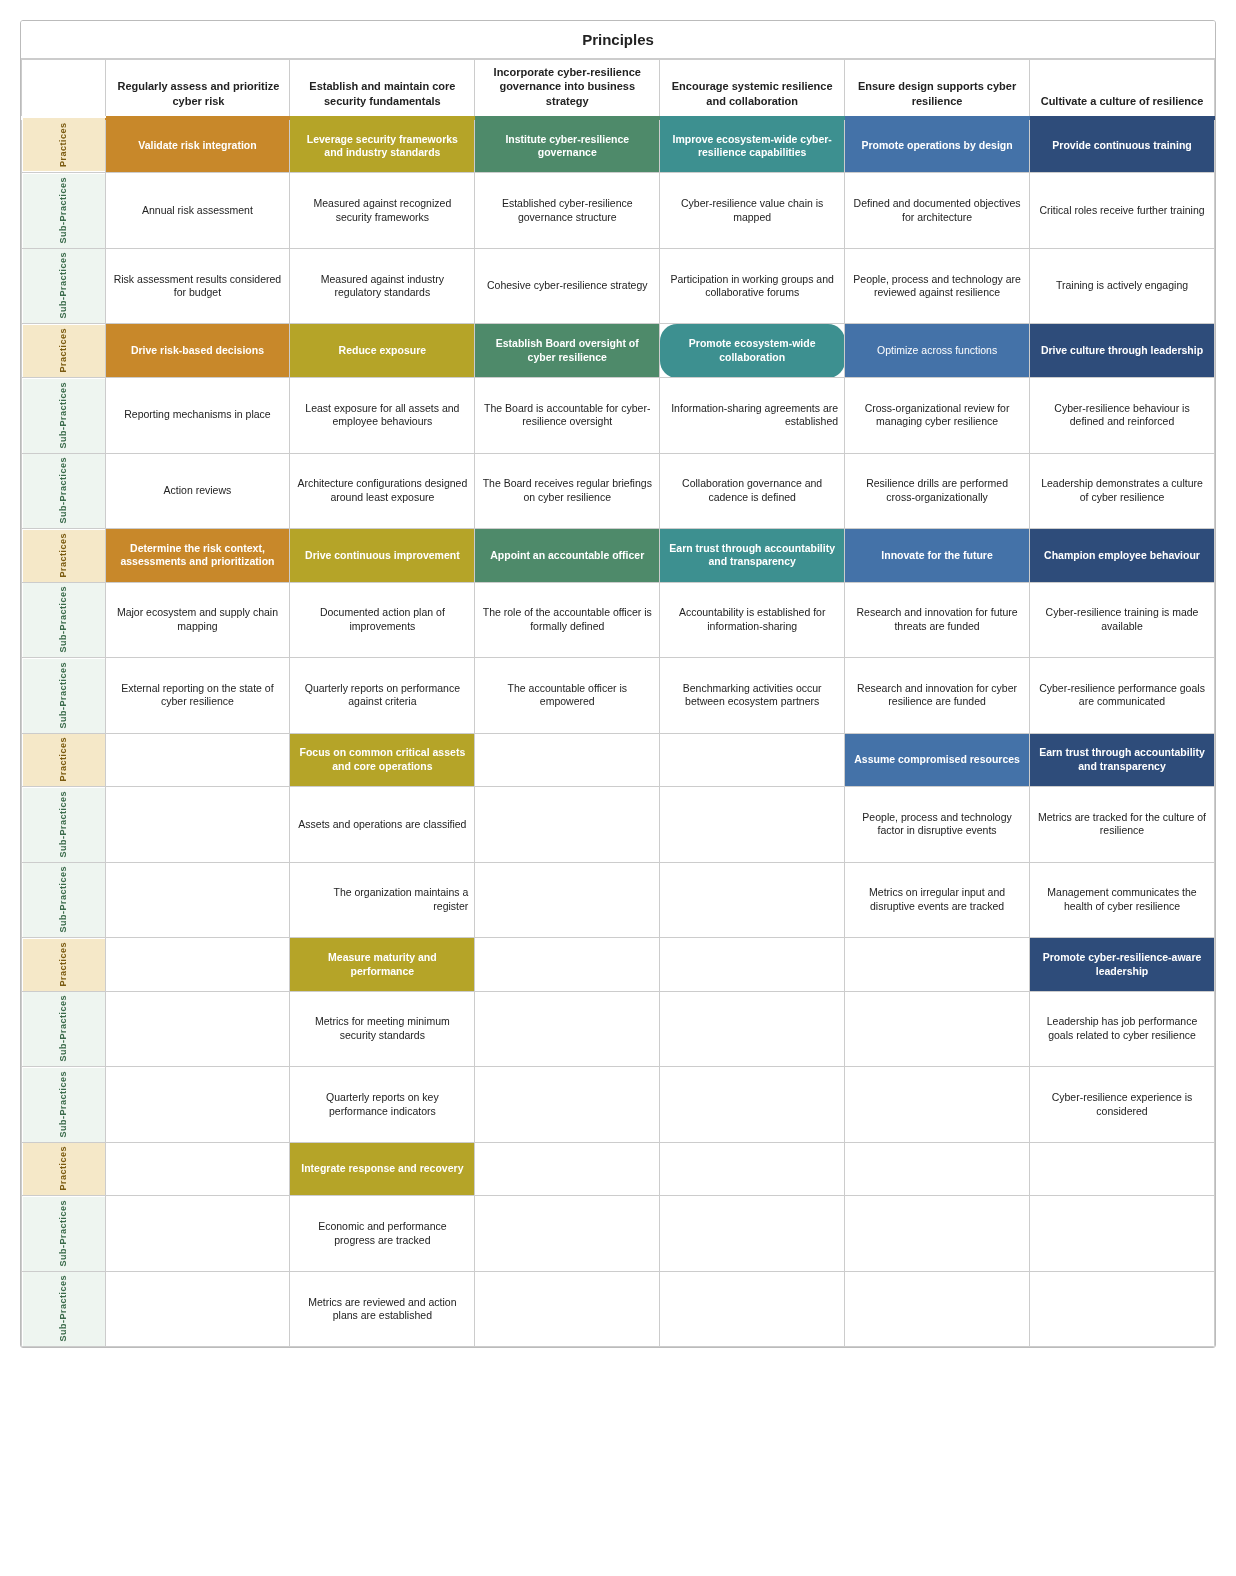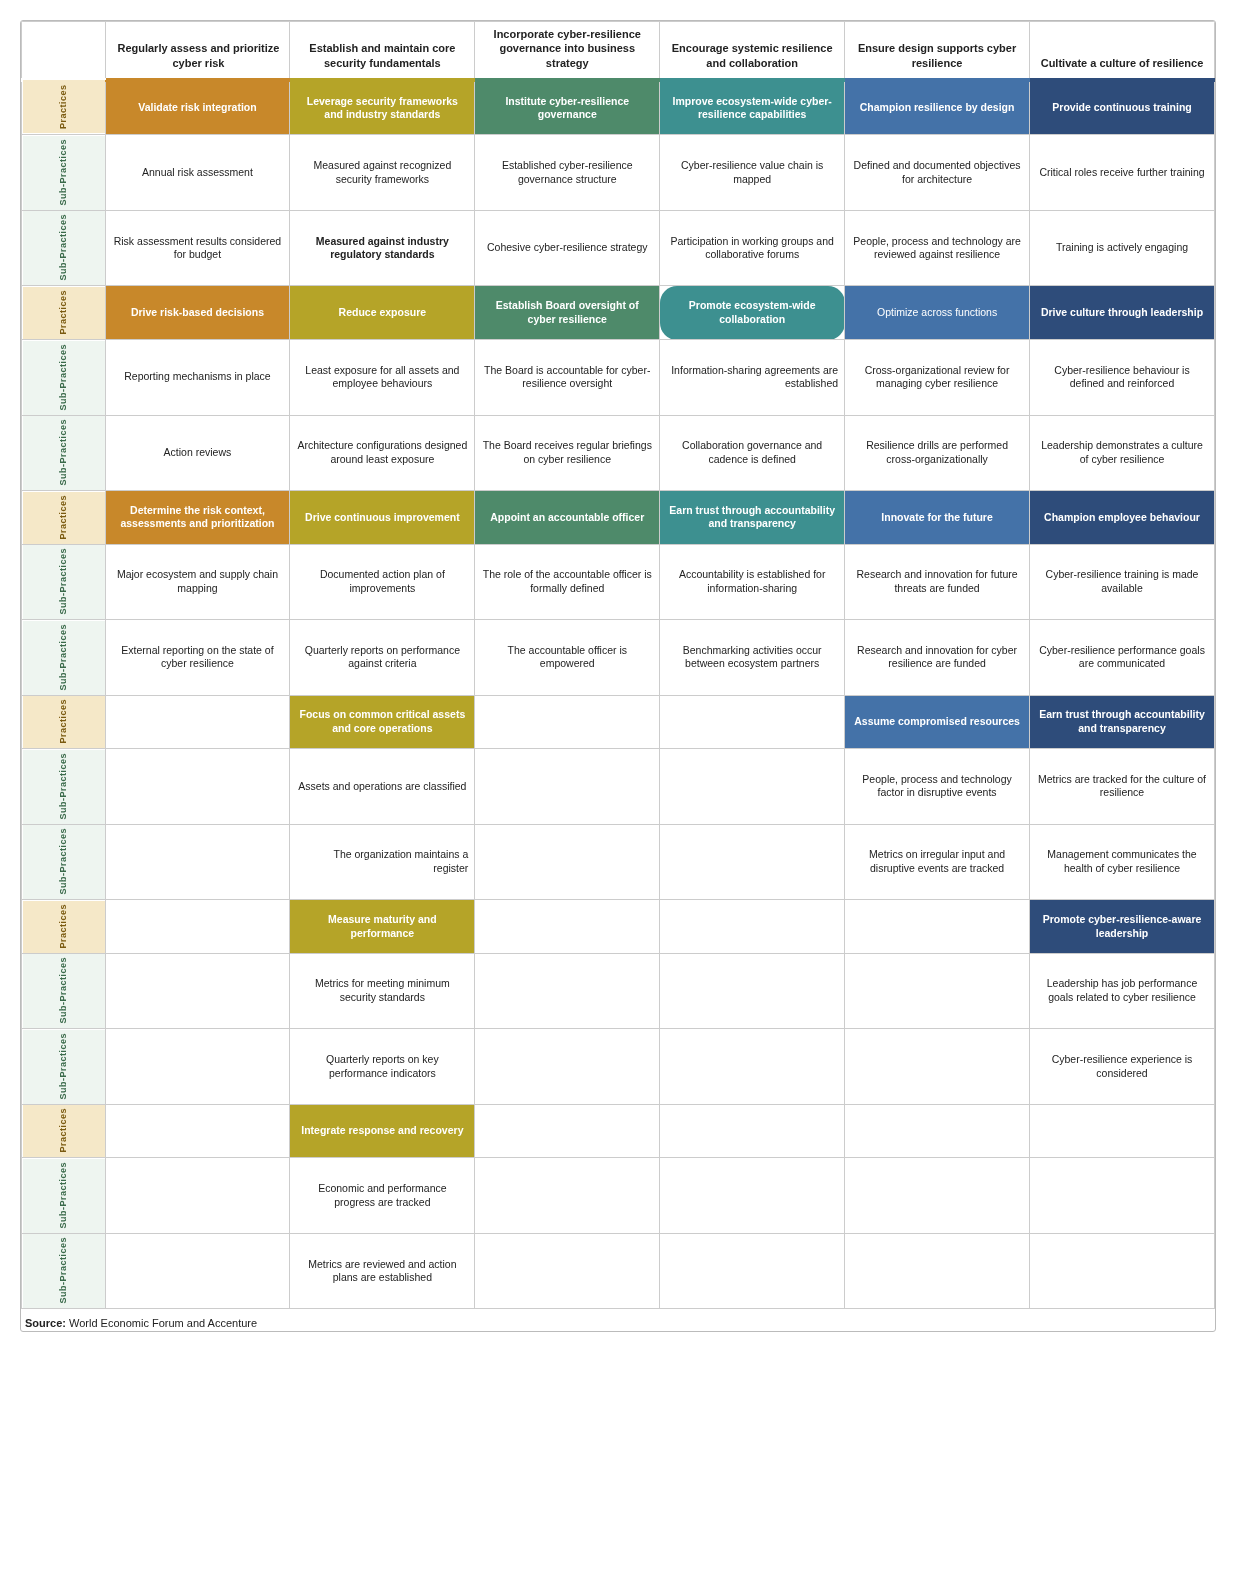--- a/index.html
+++ b/index.html
@@ -67,20 +67,21 @@
     .source-line {
       font-size: 11px;
       padding: 8px 4px 2px 4px;
     }
     .source-line strong { font-weight: bold; }
   </style>
 </head>
 <body>
 
 <div class="outer-border">
+  <div class="principles-header">Principles</div>
   <div class="table-wrapper">
     <table>
       <colgroup>
         <col class="col0">
         <col class="col1">
         <col class="col2">
         <col class="col3">
         <col class="col4">
         <col class="col5">
         <col class="col6">
@@ -96,36 +97,36 @@
           <td class="bar-navy" style="font-weight:bold;font-size:11px;text-align:center;vertical-align:bottom;padding-bottom:8px;">Cultivate a culture of resilience</td>
         </tr>
       </thead>
       <tbody id="table-body">
       <tr>
             <td style="writing-mode: vertical-rl; transform: rotate(180deg); text-align: center; font-size: 9px; font-weight: bold; padding: 4px 2px; letter-spacing: 0.5px; background: rgb(245, 232, 200); color: rgb(122, 90, 16);">Practices</td>
             <td style="font-size: 10.5px; text-align: center; vertical-align: middle; padding: 5px 6px; line-height: 1.3; background: rgb(200, 136, 42); color: rgb(255, 255, 255); font-weight: bold;">Validate risk integration</td>
             <td style="font-size: 10.5px; text-align: center; vertical-align: middle; padding: 5px 6px; line-height: 1.3; background: rgb(181, 164, 40); color: rgb(255, 255, 255); font-weight: bold;">Leverage security frameworks and industry standards</td>
             <td style="font-size: 10.5px; text-align: center; vertical-align: middle; padding: 5px 6px; line-height: 1.3; background: rgb(78, 138, 106); color: rgb(255, 255, 255); font-weight: bold;">Institute cyber-resilience governance</td>
             <td style="font-size: 10.5px; text-align: center; vertical-align: middle; padding: 5px 6px; line-height: 1.3; background: rgb(61, 144, 144); color: rgb(255, 255, 255); font-weight: bold;">Improve ecosystem-wide cyber-resilience capabilities</td>
-            <td style="font-size: 10.5px; text-align: center; vertical-align: middle; padding: 5px 6px; line-height: 1.3; background: rgb(68, 114, 168); color: rgb(255, 255, 255); font-weight: bold;">Champion resilience by design</td>
+            <td style="font-size: 10.5px; text-align: center; vertical-align: middle; padding: 5px 6px; line-height: 1.3; background: rgb(68, 114, 168); color: rgb(255, 255, 255); font-weight: bold;">Promote operations by design</td>
             <td style="font-size: 10.5px; text-align: center; vertical-align: middle; padding: 5px 6px; line-height: 1.3; background: rgb(46, 76, 122); color: rgb(255, 255, 255); font-weight: bold;">Provide continuous training</td>
           </tr>
           <tr>
             <td style="writing-mode: vertical-rl; transform: rotate(180deg); text-align: center; font-size: 9px; font-weight: bold; padding: 4px 2px; letter-spacing: 0.5px; background: rgb(238, 245, 240); color: rgb(58, 106, 74);">Sub-Practices</td>
             <td style="font-size: 10.5px; text-align: center; vertical-align: middle; padding: 5px 6px; line-height: 1.3; background: rgb(255, 255, 255); font-weight: normal;">Annual risk assessment</td>
             <td style="font-size: 10.5px; text-align: center; vertical-align: middle; padding: 5px 6px; line-height: 1.3; background: rgb(255, 255, 255); font-weight: normal;">Measured against recognized security frameworks</td>
             <td style="font-size: 10.5px; text-align: center; vertical-align: middle; padding: 5px 6px; line-height: 1.3; background: rgb(255, 255, 255); font-weight: normal;">Established cyber-resilience governance structure</td>
             <td style="font-size: 10.5px; text-align: center; vertical-align: middle; padding: 5px 6px; line-height: 1.3; background: rgb(255, 255, 255); font-weight: normal;">Cyber-resilience value chain is mapped</td>
             <td style="font-size: 10.5px; text-align: center; vertical-align: middle; padding: 5px 6px; line-height: 1.3; background: rgb(255, 255, 255); font-weight: normal;">Defined and documented objectives for architecture</td>
             <td style="font-size: 10.5px; text-align: center; vertical-align: middle; padding: 5px 6px; line-height: 1.3; background: rgb(255, 255, 255); font-weight: normal;">Critical roles receive further training</td>
           </tr>
           <tr>
             <td style="writing-mode: vertical-rl; transform: rotate(180deg); text-align: center; font-size: 9px; font-weight: bold; padding: 4px 2px; letter-spacing: 0.5px; background: rgb(238, 245, 240); color: rgb(58, 106, 74);">Sub-Practices</td>
             <td style="font-size: 10.5px; text-align: center; vertical-align: middle; padding: 5px 6px; line-height: 1.3; background: rgb(255, 255, 255); font-weight: normal;">Risk assessment results considered for budget</td>
-            <td style="font-size: 10.5px; text-align: center; vertical-align: middle; padding: 5px 6px; line-height: 1.3; background: rgb(255, 255, 255); font-weight: bold;">Measured against industry regulatory standards</td>
+            <td style="font-size: 10.5px; text-align: center; vertical-align: middle; padding: 5px 6px; line-height: 1.3; background: rgb(255, 255, 255); font-weight: normal;">Measured against industry regulatory standards</td>
             <td style="font-size: 10.5px; text-align: center; vertical-align: middle; padding: 5px 6px; line-height: 1.3; background: rgb(255, 255, 255); font-weight: normal;">Cohesive cyber-resilience strategy</td>
             <td style="font-size: 10.5px; text-align: center; vertical-align: middle; padding: 5px 6px; line-height: 1.3; background: rgb(255, 255, 255); font-weight: normal;">Participation in working groups and collaborative forums</td>
             <td style="font-size: 10.5px; text-align: center; vertical-align: middle; padding: 5px 6px; line-height: 1.3; background: rgb(255, 255, 255); font-weight: normal;">People, process and technology are reviewed against resilience</td>
             <td style="font-size: 10.5px; text-align: center; vertical-align: middle; padding: 5px 6px; line-height: 1.3; background: rgb(255, 255, 255); font-weight: normal;">Training is actively engaging</td>
           </tr>
           <tr>
             <td style="writing-mode: vertical-rl; transform: rotate(180deg); text-align: center; font-size: 9px; font-weight: bold; padding: 4px 2px; letter-spacing: 0.5px; background: rgb(245, 232, 200); color: rgb(122, 90, 16);">Practices</td>
             <td style="font-size: 10.5px; text-align: center; vertical-align: middle; padding: 5px 6px; line-height: 1.3; background: rgb(200, 136, 42); color: rgb(255, 255, 255); font-weight: bold;">Drive risk-based decisions</td>
             <td style="font-size: 10.5px; text-align: center; vertical-align: middle; padding: 5px 6px; line-height: 1.3; background: rgb(181, 164, 40); color: rgb(255, 255, 255); font-weight: bold;">Reduce exposure</td>
             <td style="font-size: 10.5px; text-align: center; vertical-align: middle; padding: 5px 6px; line-height: 1.3; background: rgb(78, 138, 106); color: rgb(255, 255, 255); font-weight: bold;">Establish Board oversight of cyber resilience</td>
@@ -255,17 +256,13 @@
             <td style="font-size: 10.5px; text-align: center; vertical-align: middle; padding: 5px 6px; line-height: 1.3; background: rgb(255, 255, 255); font-weight: normal;"></td>
             <td style="font-size: 10.5px; text-align: center; vertical-align: middle; padding: 5px 6px; line-height: 1.3; background: rgb(255, 255, 255); font-weight: normal;">Metrics are reviewed and action plans are established</td>
             <td style="font-size: 10.5px; text-align: center; vertical-align: middle; padding: 5px 6px; line-height: 1.3; background: rgb(255, 255, 255); font-weight: normal;"></td>
             <td style="font-size: 10.5px; text-align: center; vertical-align: middle; padding: 5px 6px; line-height: 1.3; background: rgb(255, 255, 255); font-weight: normal;"></td>
             <td style="font-size: 10.5px; text-align: center; vertical-align: middle; padding: 5px 6px; line-height: 1.3; background: rgb(255, 255, 255); font-weight: normal;"></td>
             <td style="font-size: 10.5px; text-align: center; vertical-align: middle; padding: 5px 6px; line-height: 1.3; background: rgb(255, 255, 255); font-weight: normal;"></td>
           </tr>
         </tbody>
     </table>
   </div>
-  <div class="source-line">
-    <strong>Source:</strong>
-    <span>World Economic Forum and Accenture</span>
-  </div>
 </div>
 
 </body></html>

